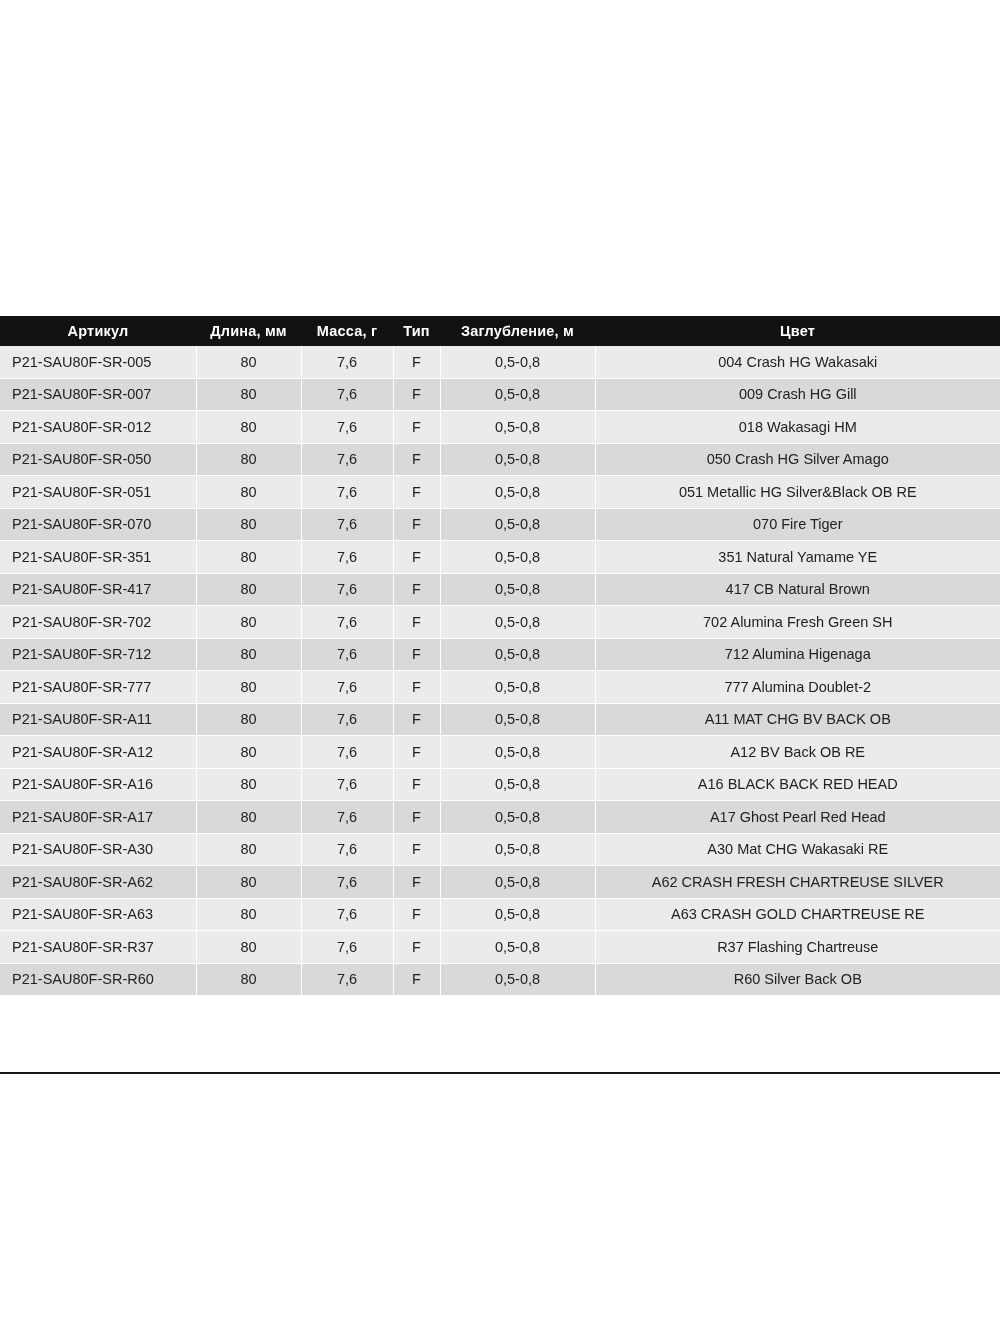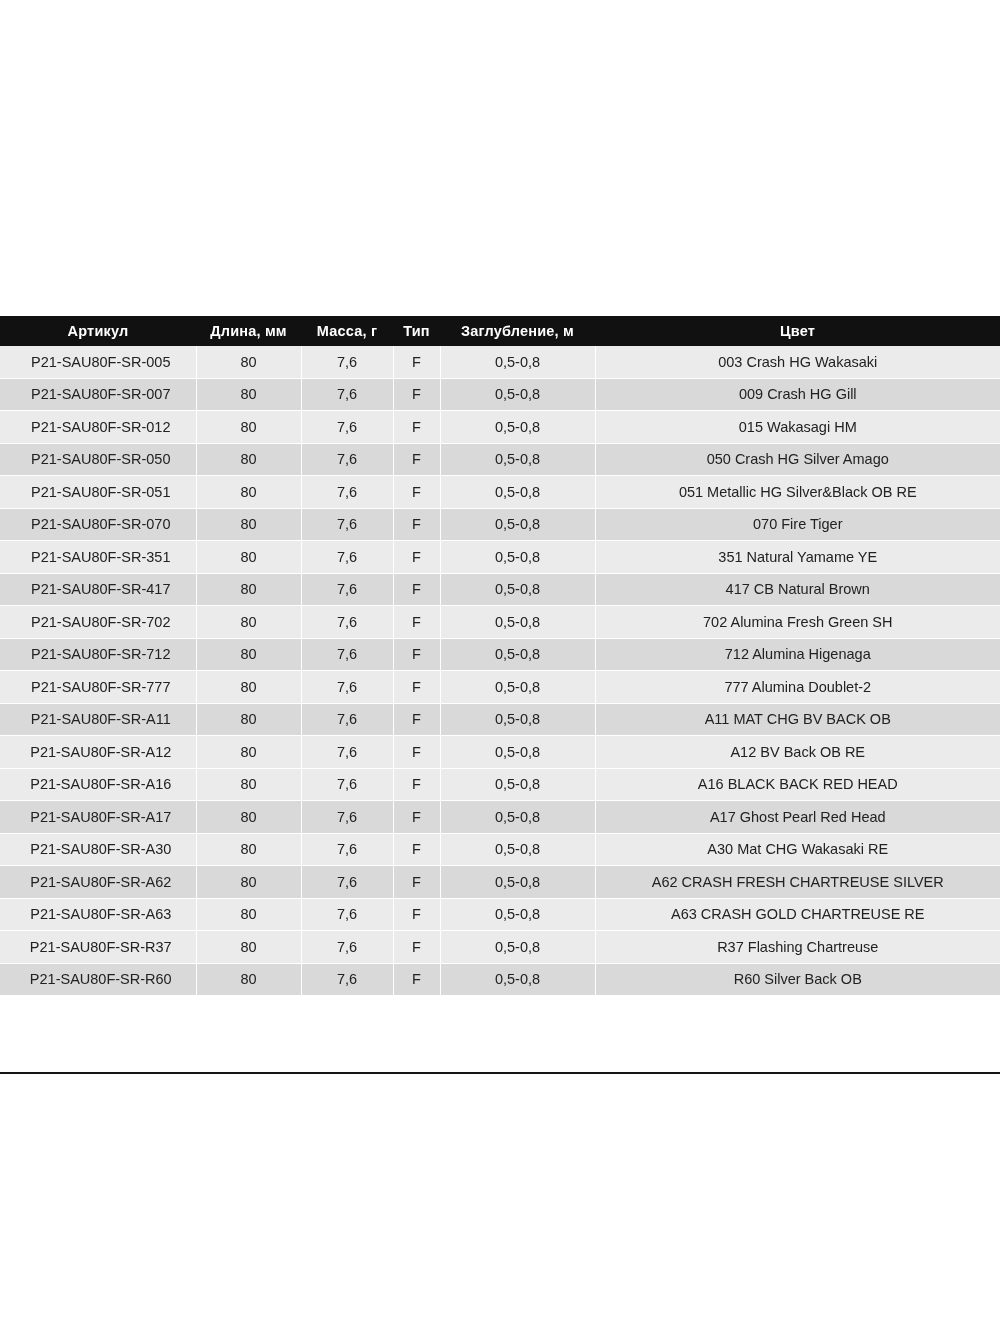--- a/index.html
+++ b/index.html
@@ -56,21 +56,21 @@
     font-size: 14.5px;
     color: #222222;
   }
   table.spec tbody tr.odd td {
     background: #ebebeb;
   }
   table.spec tbody tr.even td {
     background: #d9d9d9;
   }
   table.spec tbody td.col-art {
-    text-align: center;
+    text-align: left;
     padding-left: 12px;
   }
   table.spec tbody td:last-child {
     border-right: none;
   }
   .col-w-art   { width: 196px; }
   .col-w-len   { width: 105px; }
   .col-w-mass  { width: 92px;  }
   .col-w-type  { width: 47px;  }
   .col-w-depth { width: 155px; }
@@ -107,37 +107,37 @@
           <th>Цвет</th>
         </tr>
       </thead>
       <tbody id="table-body">
           <tr class="odd">
             <td class="col-art">P21-SAU80F-SR-005</td>
             <td>80</td>
             <td>7,6</td>
             <td>F</td>
             <td>0,5-0,8</td>
-            <td>003 Crash HG Wakasaki</td>
+            <td>004 Crash HG Wakasaki</td>
           </tr>
           <tr class="even">
             <td class="col-art">P21-SAU80F-SR-007</td>
             <td>80</td>
             <td>7,6</td>
             <td>F</td>
             <td>0,5-0,8</td>
             <td>009 Crash HG Gill</td>
           </tr>
           <tr class="odd">
             <td class="col-art">P21-SAU80F-SR-012</td>
             <td>80</td>
             <td>7,6</td>
             <td>F</td>
             <td>0,5-0,8</td>
-            <td>015 Wakasagi HM</td>
+            <td>018 Wakasagi HM</td>
           </tr>
           <tr class="even">
             <td class="col-art">P21-SAU80F-SR-050</td>
             <td>80</td>
             <td>7,6</td>
             <td>F</td>
             <td>0,5-0,8</td>
             <td>050 Crash HG Silver Amago</td>
           </tr>
           <tr class="odd">

